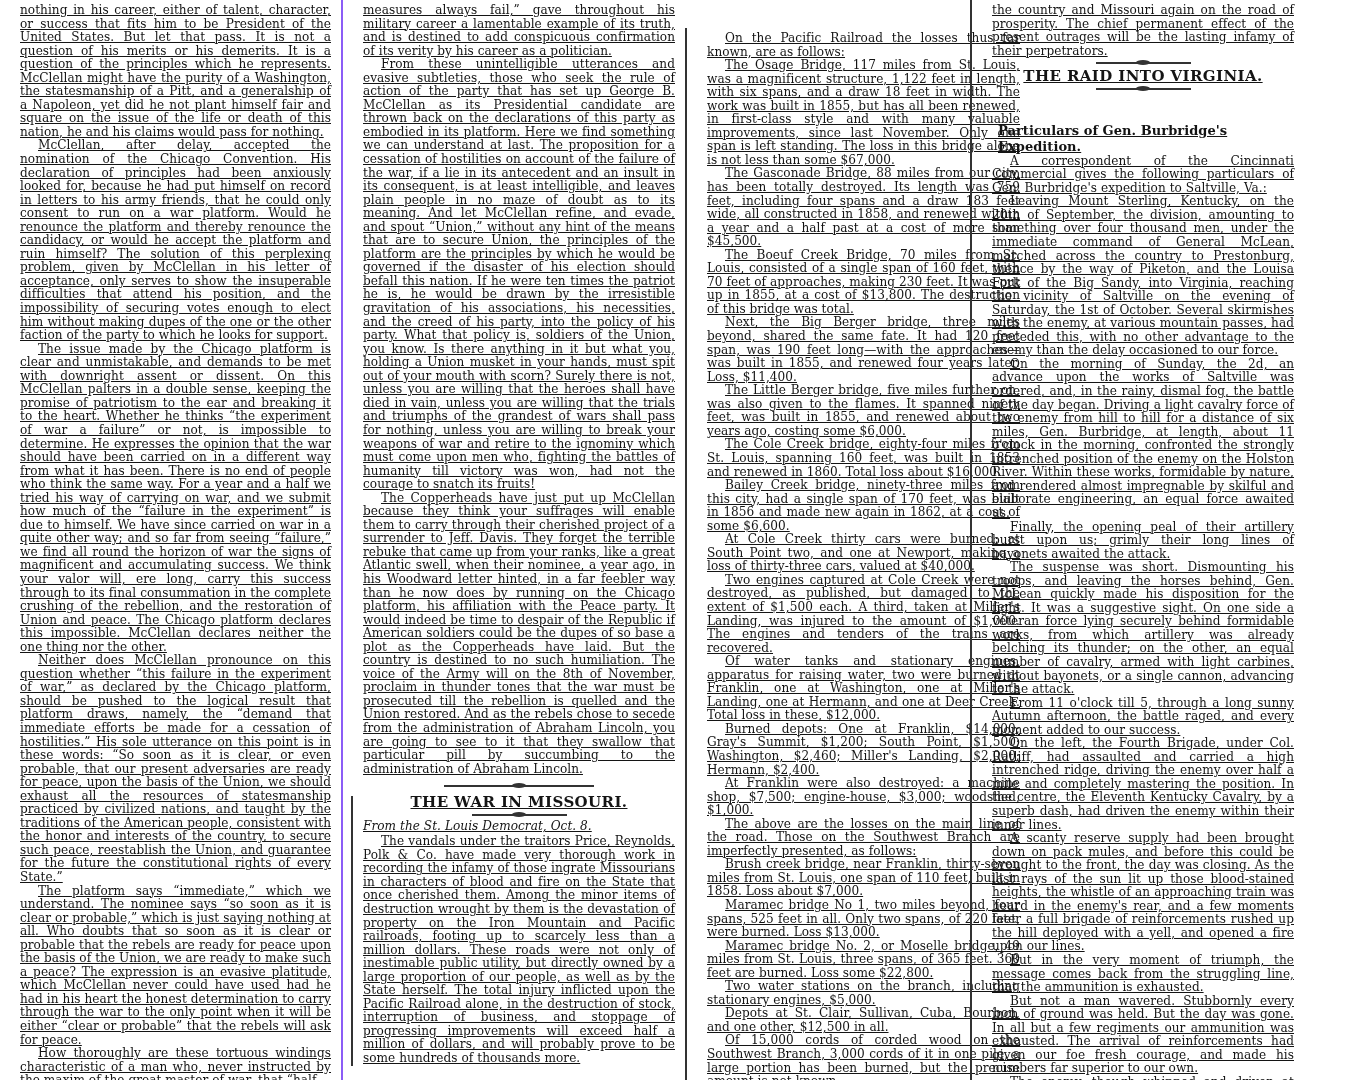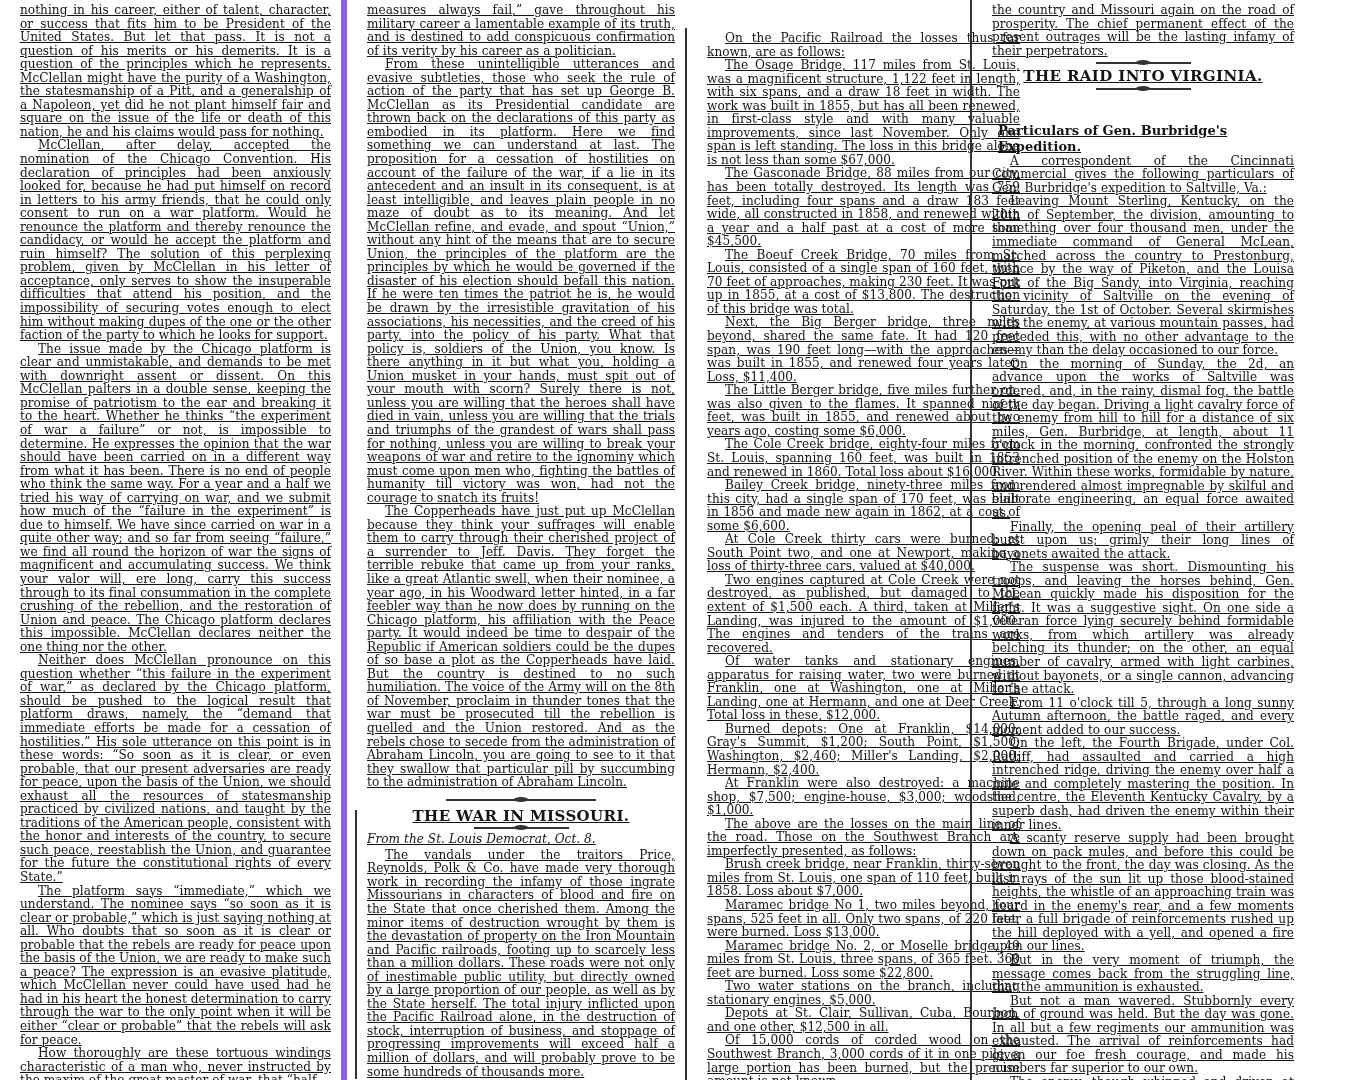--- a/index.html
+++ b/index.html
@@ -1,21 +1,21 @@
 <!DOCTYPE html>
 <html><head>
 <meta charset="utf-8">
 <style>
   html, body { margin:0; padding:0; background:#fff; }
   body { width:1364px; height:1080px; overflow:hidden; position:relative;
          font-family:"DejaVu Serif","Liberation Serif",serif; color:#141414; }
   .col { position:absolute; top:0; height:1080px; box-sizing:border-box; padding:4px 10px 0 20px;
          font-size:12.1px; line-height:13.55px; text-align:justify; letter-spacing:0.05px;text-decoration:underline; }
   .c1 { left:0; width:341px; }
-  .c2 { left:341px; width:344px; border-left:6px solid #8b5cf6; }
+  .c2 { left:341px; width:344px; border-left:2px solid #8b5cf6; }
   .c3 { left:685px; width:345px; border-left:2px solid #333;margin-top:28px; }
   .c4 { left:970px; width:334px; border-left:2px solid #333; }
   p { margin:0; text-indent:18px; }
   p.noind { text-indent:0; }
   .rule { width:150px; height:0; border-top:2px solid #333; margin:9px auto 9px auto; position:relative; }
   .rule:after { content:""; position:absolute; left:68px; top:-4px; width:14px; height:5px; background:#333; border-radius:50%; }
   .rule.short { width:95px; margin:4px auto 4px auto; }
   .rule.short:after { left:40px; }
   .headline { text-align:center; font-weight:bold; font-size:15px; letter-spacing:0.4px;
               font-family:"DejaVu Serif",serif; margin:6px 0 2px 0; text-indent:0; }

